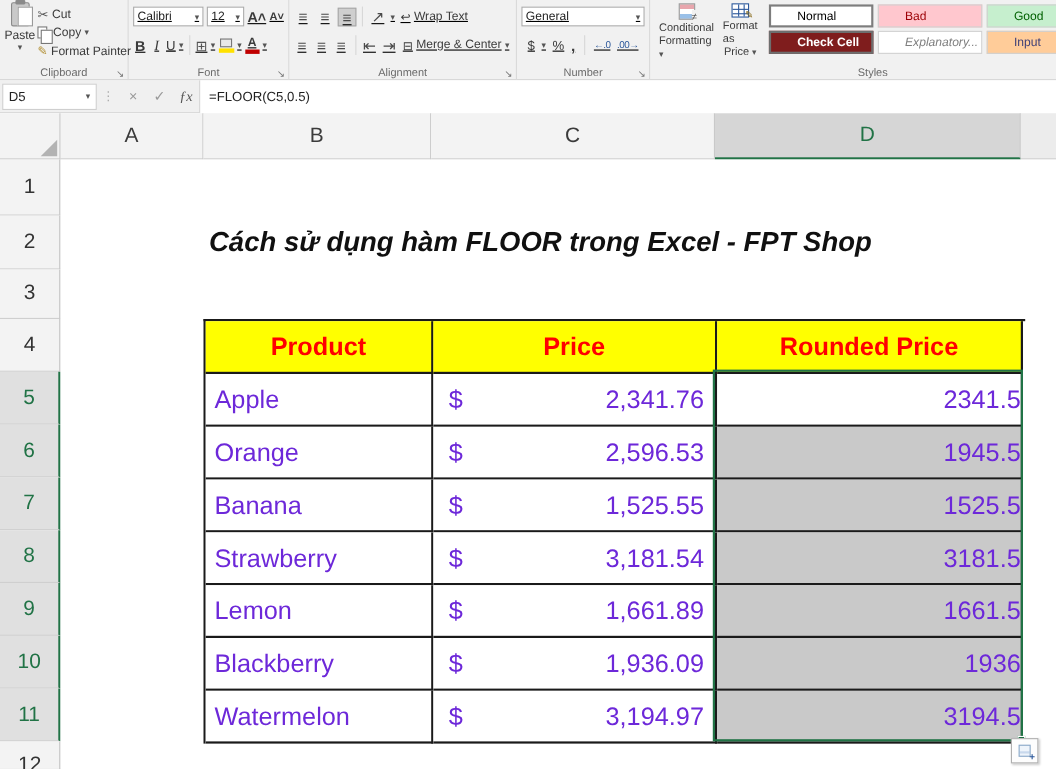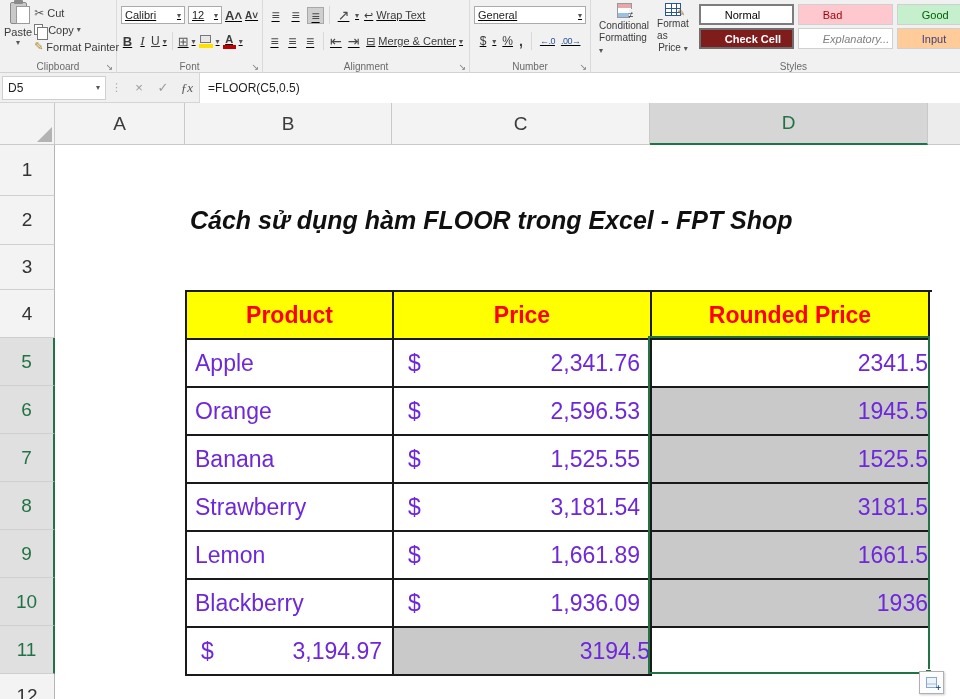--- a/index.html
+++ b/index.html
@@ -77,21 +77,21 @@
   .stylebox { font-size:11px; display:flex; align-items:center; padding-left:24px; border:1px solid #d0d0d0; cursor:pointer; white-space:nowrap; overflow:hidden; }
   .st-normal { background:#fff; color:#000; border:2px solid #7d7d7d; }
   .st-bad { background:#ffc7ce; color:#9c0006; }
   .st-good { background:#c6efce; color:#006100; }
   .st-check { background:#7f1d1d; color:#fff; border:2px solid #6e6e6e; font-weight:bold; }
   .st-expl { background:#ffffff; color:#7f7f7f; font-style:italic; }
   .st-input { background:#ffcc99; color:#3f3f76; }
 
   
   .fbar { position:absolute; top:73px; left:0; width:960px; height:30px; background:#f0f0f0; border-bottom:1px solid #d5d5d5; display:flex; align-items:center; }
-  .namebox { width:104px; height:24px; margin-left:2px; background:#fff; border:1px solid #cfcfcf; display:flex; align-items:center; justify-content:space-between; padding:0 5px; font-size:12px; color:#222; cursor:pointer; }
+  .namebox { width:86px; height:24px; margin-left:2px; background:#fff; border:1px solid #cfcfcf; display:flex; align-items:center; justify-content:space-between; padding:0 5px; font-size:12px; color:#222; cursor:pointer; }
   .fb-dots { color:#aaa; font-size:11px; margin:0 5px; }
   .fb-btn { width:24px; text-align:center; font-size:13px; color:#9a9a9a; cursor:pointer; }
   .fb-fx { font-style:italic; color:#555; font-family:"Liberation Serif",serif; font-size:13px; }
   .fb-input { flex:1; height:30px; background:#fff; border-left:1px solid #d5d5d5; display:flex; align-items:center; padding-left:8px; font-size:12px; color:#1f1f1f; }
 
   
   .sheet { position:absolute; top:103px; left:0; width:960px; height:596px; background:#fff; }
   .colhead { position:absolute; top:0; left:0; height:42px; width:960px; display:flex; }
   .ch { background:#f3f3f3; border-right:1px solid #c9c9c9; border-bottom:1px solid #c9c9c9; display:flex; align-items:center; justify-content:center; font-size:19px; color:#3b3b3b; cursor:pointer; }
   .ch-corner { width:55px; position:relative; cursor:pointer; background:#f3f3f3; border-right:1px solid #c9c9c9; border-bottom:1px solid #c9c9c9; }
@@ -346,20 +346,21 @@
         </div>
       <div class="td td-round td-gray">1661.5</div>
 
       <div class="td td-prod">Blackberry</div>
       <div class="td td-price">
           <span>$</span>
           <span>1,936.09</span>
         </div>
       <div class="td td-round td-gray">1936</div>
 
+      <div class="td td-prod">Watermelon</div>
       <div class="td td-price">
           <span>$</span>
           <span>3,194.97</span>
         </div>
       <div class="td td-round td-gray">3194.5</div>
     </div>
 
     <div class="sel-overlay">
       <span class="fill-handle"></span>
     </div>

